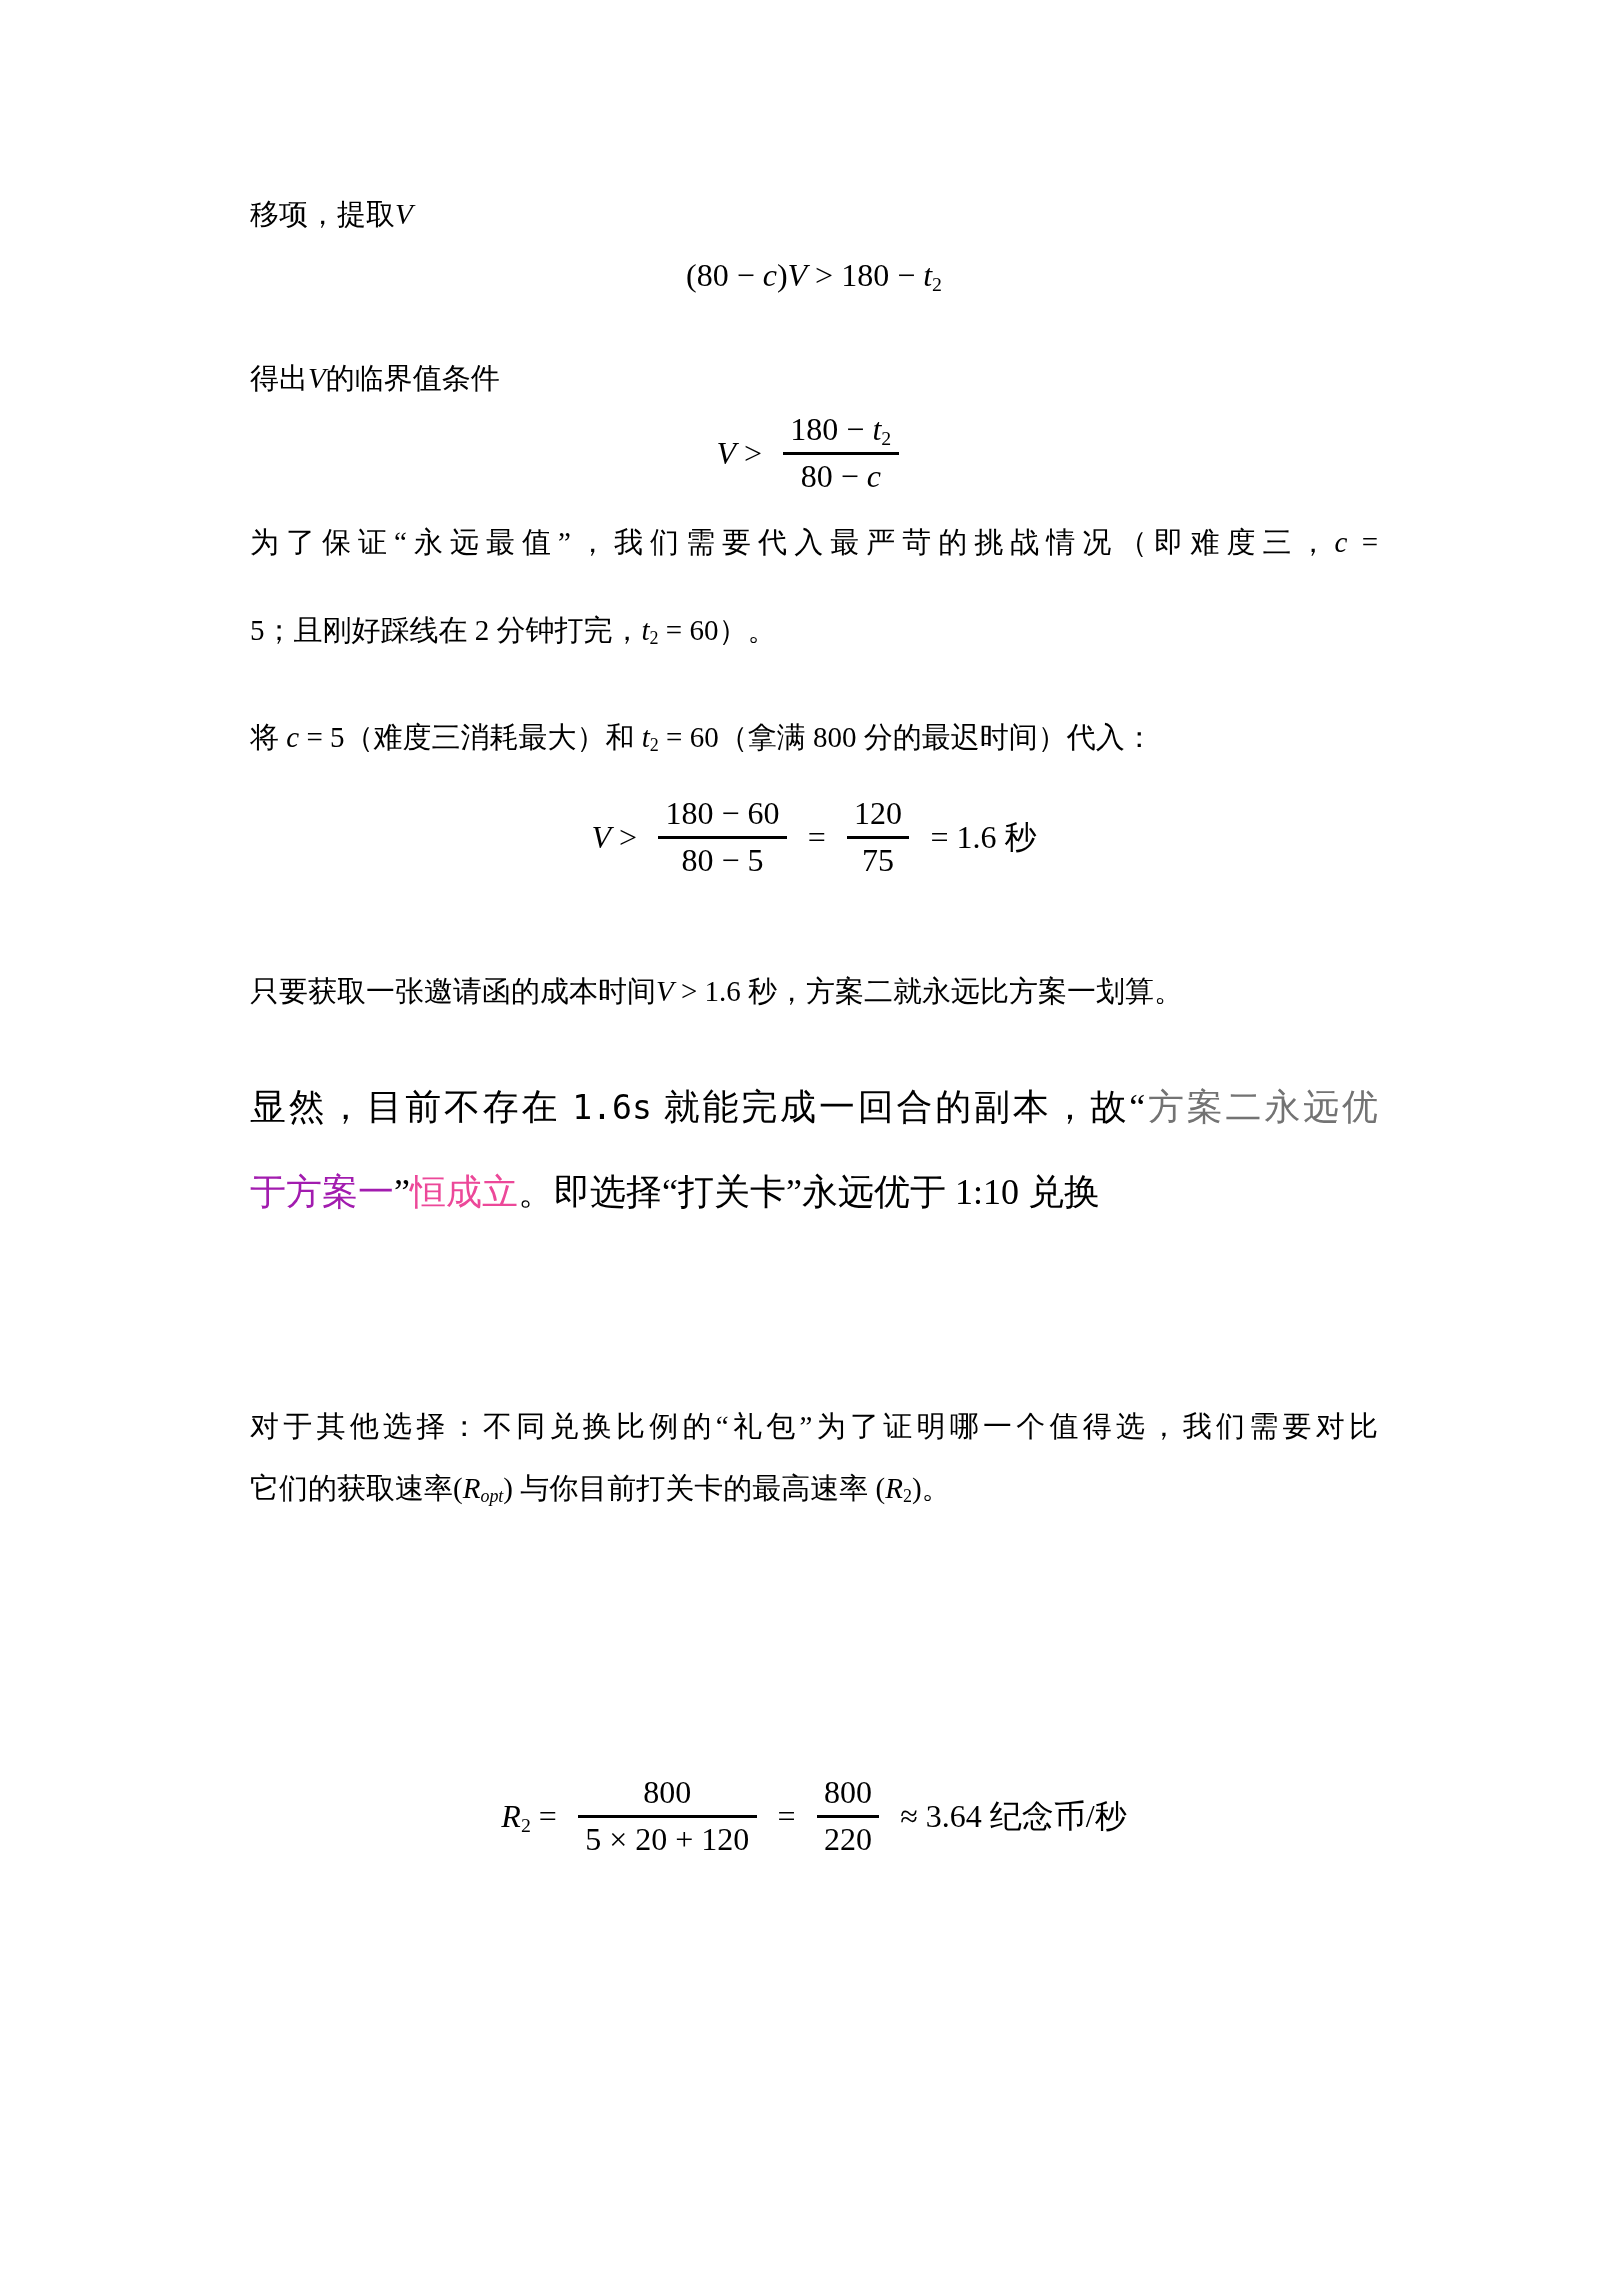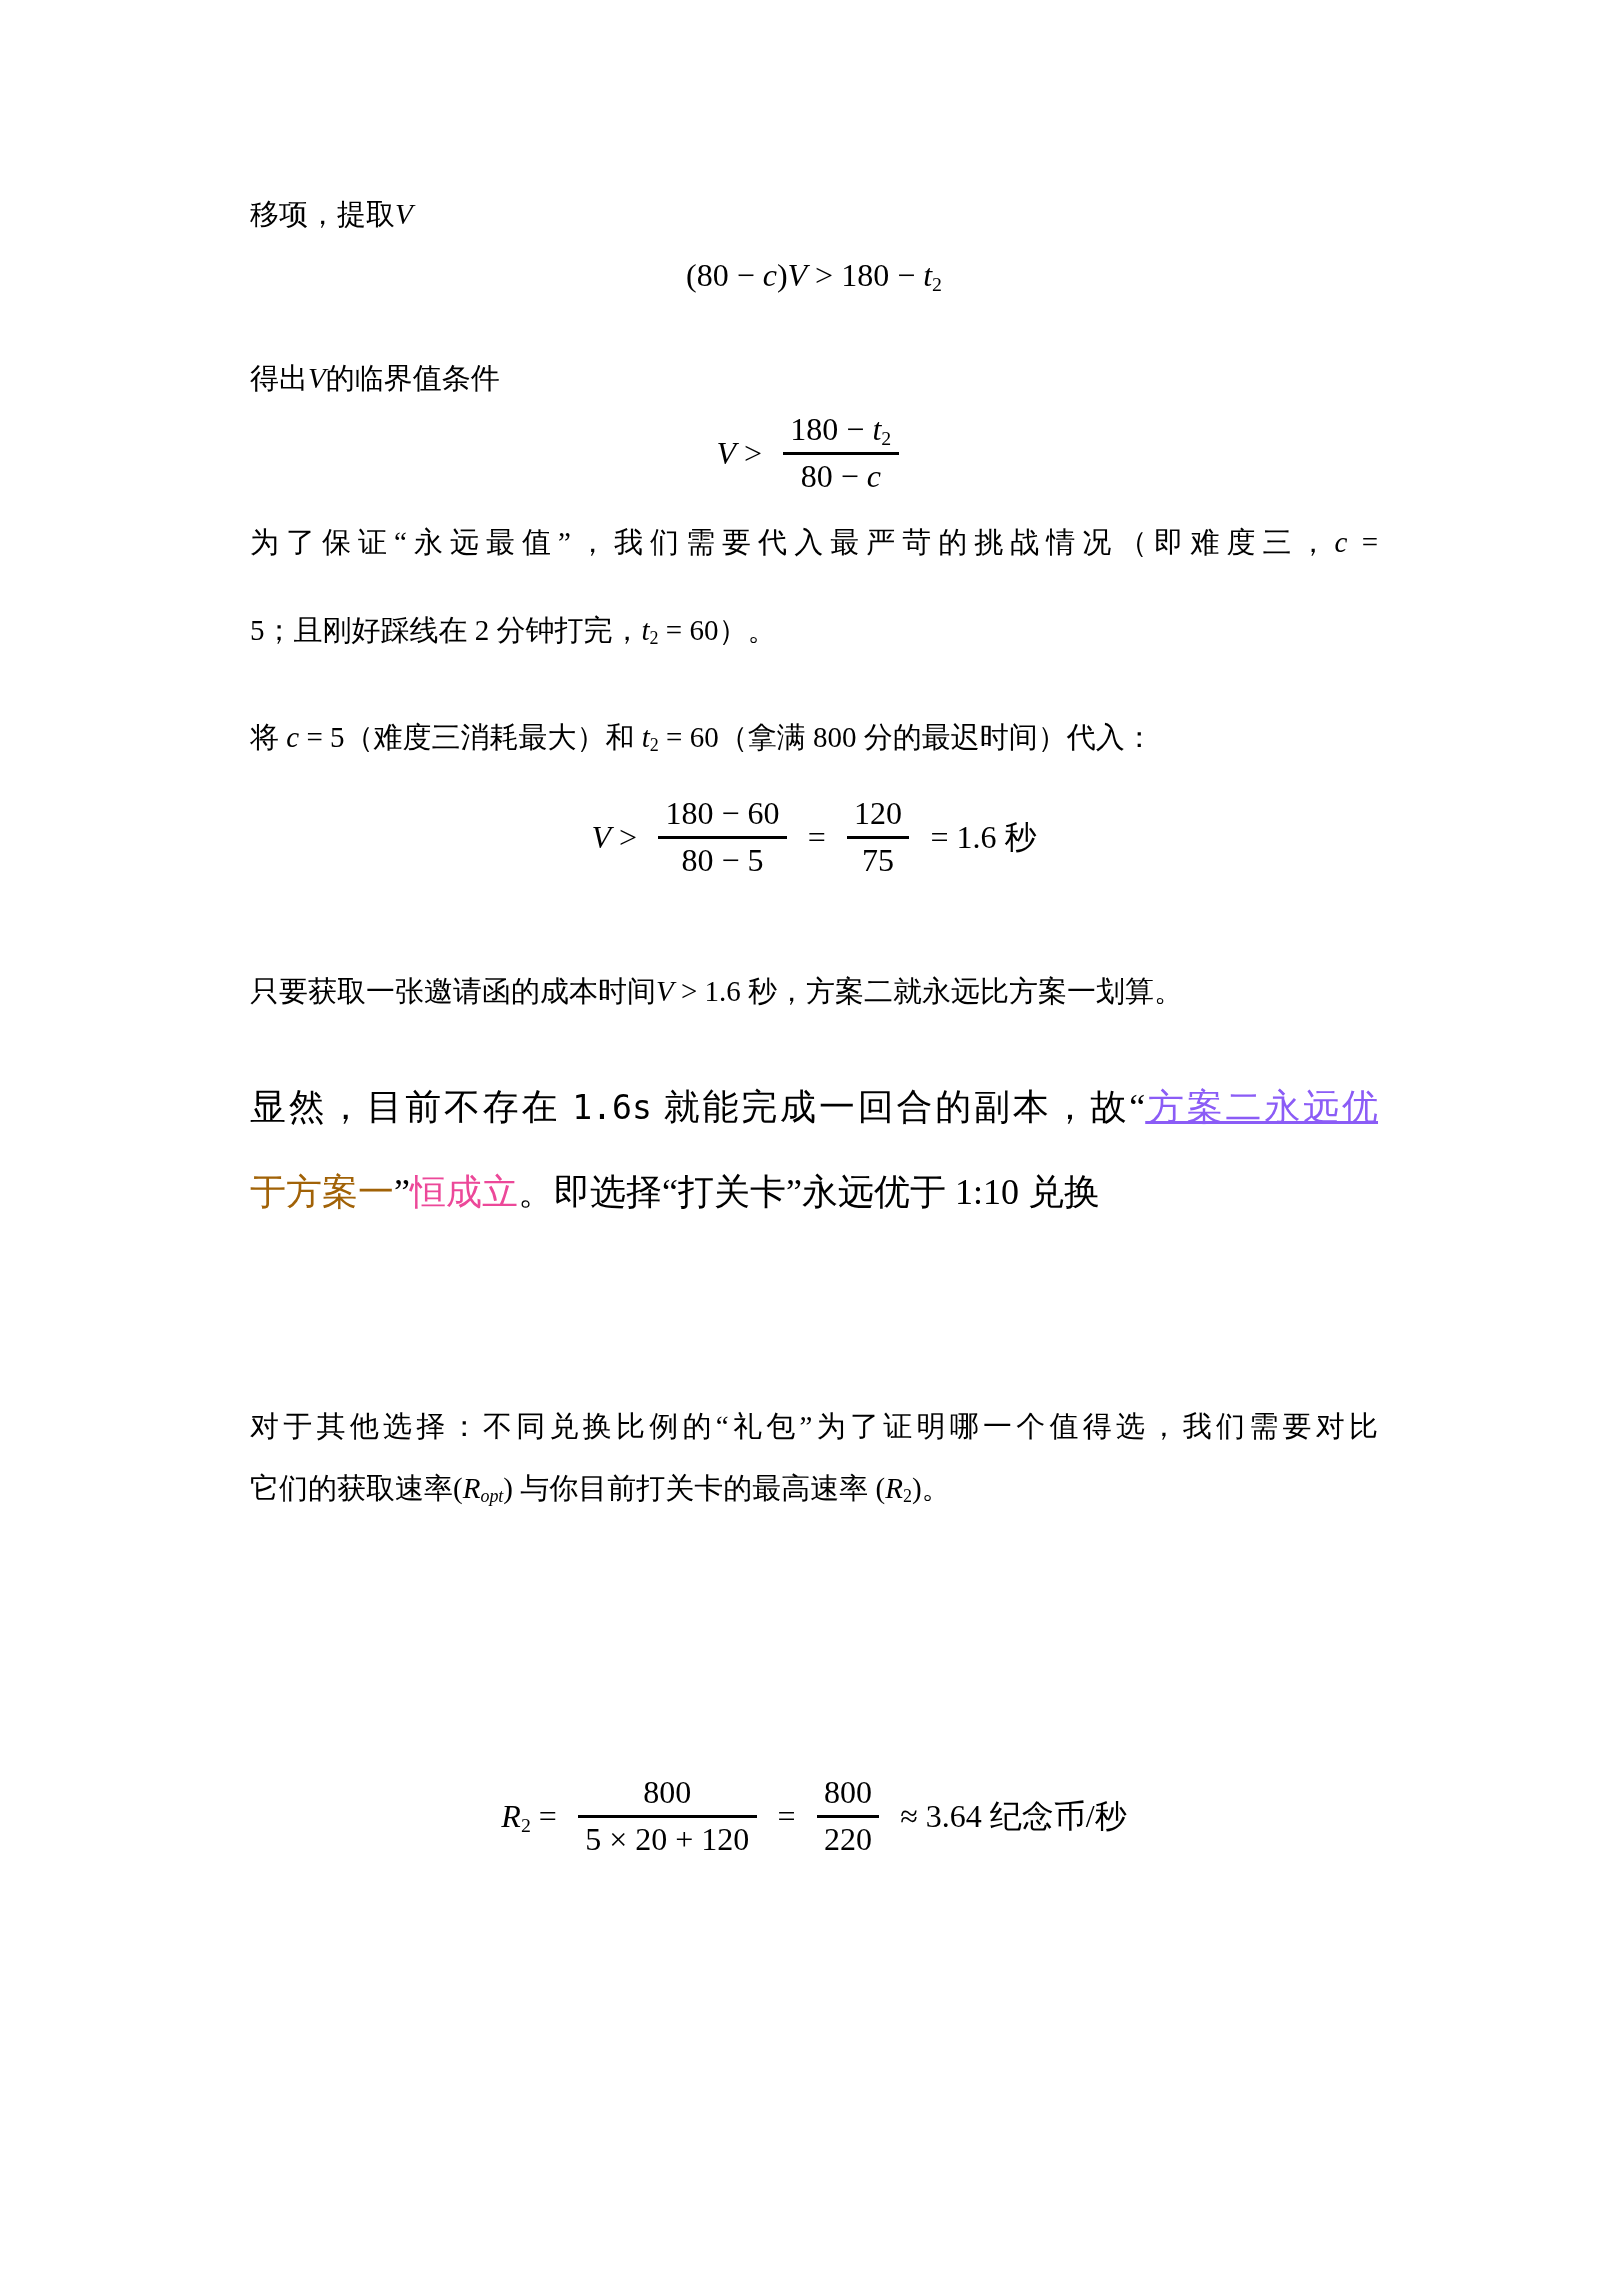--- a/index.html
+++ b/index.html
@@ -109,24 +109,24 @@
         <span class="bar"></span>
         <span class="den">75</span>
       </span><span> = </span><span>1.6 秒</span>
   </div>
 
   <div class="block" style="top:970px">
     <span>只要获取一张邀请函的成本时间</span><span class="mvar">V</span><span> &gt; 1.6 秒，方案二就永远比方案一划算。</span>
   </div>
 
   <div class="block big justify" style="top:1081px">
-    <span>显然，目前不存在 </span><span class="mono">1.6s</span><span> 就能完成一回合的副本，故“</span><span class="red" style="color: #8b5cf6; text-decoration: underline;">方案二永远优</span>
+    <span>显然，目前不存在 </span><span class="mono">1.6s</span><span> 就能完成一回合的副本，故“</span><span class="red" style="color: #737373;">方案二永远优</span>
   </div>
   <div class="block big" style="top:1166px">
-    <span class="red" style="color: #a16207;">于方案一</span><span>”</span><span class="red" style="color: #ec4899;">恒成立</span><span>。即选择“打关卡”永远优于 1:10 兑换</span>
+    <span class="red" style="color: #a21caf;">于方案一</span><span>”</span><span class="red" style="color: #ec4899;">恒成立</span><span>。即选择“打关卡”永远优于 1:10 兑换</span>
   </div>
 
   <div class="block justify" style="top:1405px">
     <span>对于其他选择：不同兑换比例的“礼包”为了证明哪一个值得选，我们需要对比</span>
   </div>
   <div class="block" style="top:1467px">
     <span>它们的获取速率(</span><span class="mvar">R</span><sub class="it">opt</sub><span>) 与你目前打关卡的最高速率 (</span><span class="mvar">R</span><sub>2</sub><span>)。</span>
   </div>
 
 

